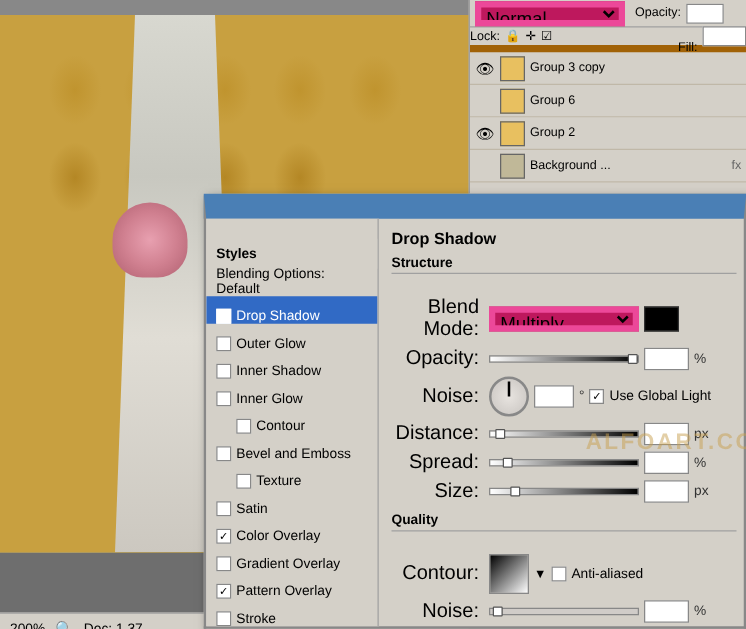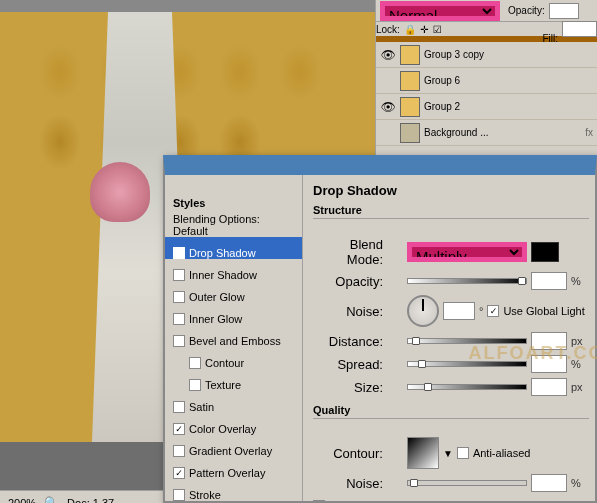--- a/index.html
+++ b/index.html
@@ -181,22 +181,22 @@
     .field-row {
       display: flex;
       align-items: center;
       margin-bottom: 5px;
       font-size: 11px;
       gap: 4px;
     }
     .field-label {
       width: 70px;
       text-align: right;
-      margin-right: 20px;
-      font-size: 13px;
+      margin-right: 4px;
+      font-size: 16px;
       flex-shrink: 0;
     }
     .blend-select {
       width: 120px; height: 20px;
       font-size: 15px;
       border: 5px solid #ec4899;
       background: #be185d;
     }
     .color-swatch {
       width: 28px; height: 20px;
@@ -363,37 +363,37 @@
     </div>
     <div class="style-item">
       <span>Blending Options: Default</span>
     </div>
     <div class="style-item active">
       <div class="check-box checked">✓</div>
       <span>Drop Shadow</span>
     </div>
     <div class="style-item">
       <div class="check-box"></div>
+      <span>Outer Glow</span>
+    </div>
+    <div class="style-item">
+      <div class="check-box"></div>
       <span>Inner Shadow</span>
     </div>
     <div class="style-item">
       <div class="check-box"></div>
-      <span>Outer Glow</span>
-    </div>
-    <div class="style-item">
-      <div class="check-box"></div>
       <span>Inner Glow</span>
     </div>
+    <div class="style-item indent">
+      <div class="check-box"></div>
+      <span>Contour</span>
+    </div>
     <div class="style-item">
       <div class="check-box"></div>
       <span>Bevel and Emboss</span>
-    </div>
-    <div class="style-item indent">
-      <div class="check-box"></div>
-      <span>Contour</span>
     </div>
     <div class="style-item indent">
       <div class="check-box"></div>
       <span>Texture</span>
     </div>
     <div class="style-item">
       <div class="check-box"></div>
       <span>Satin</span>
     </div>
     <div class="style-item">

